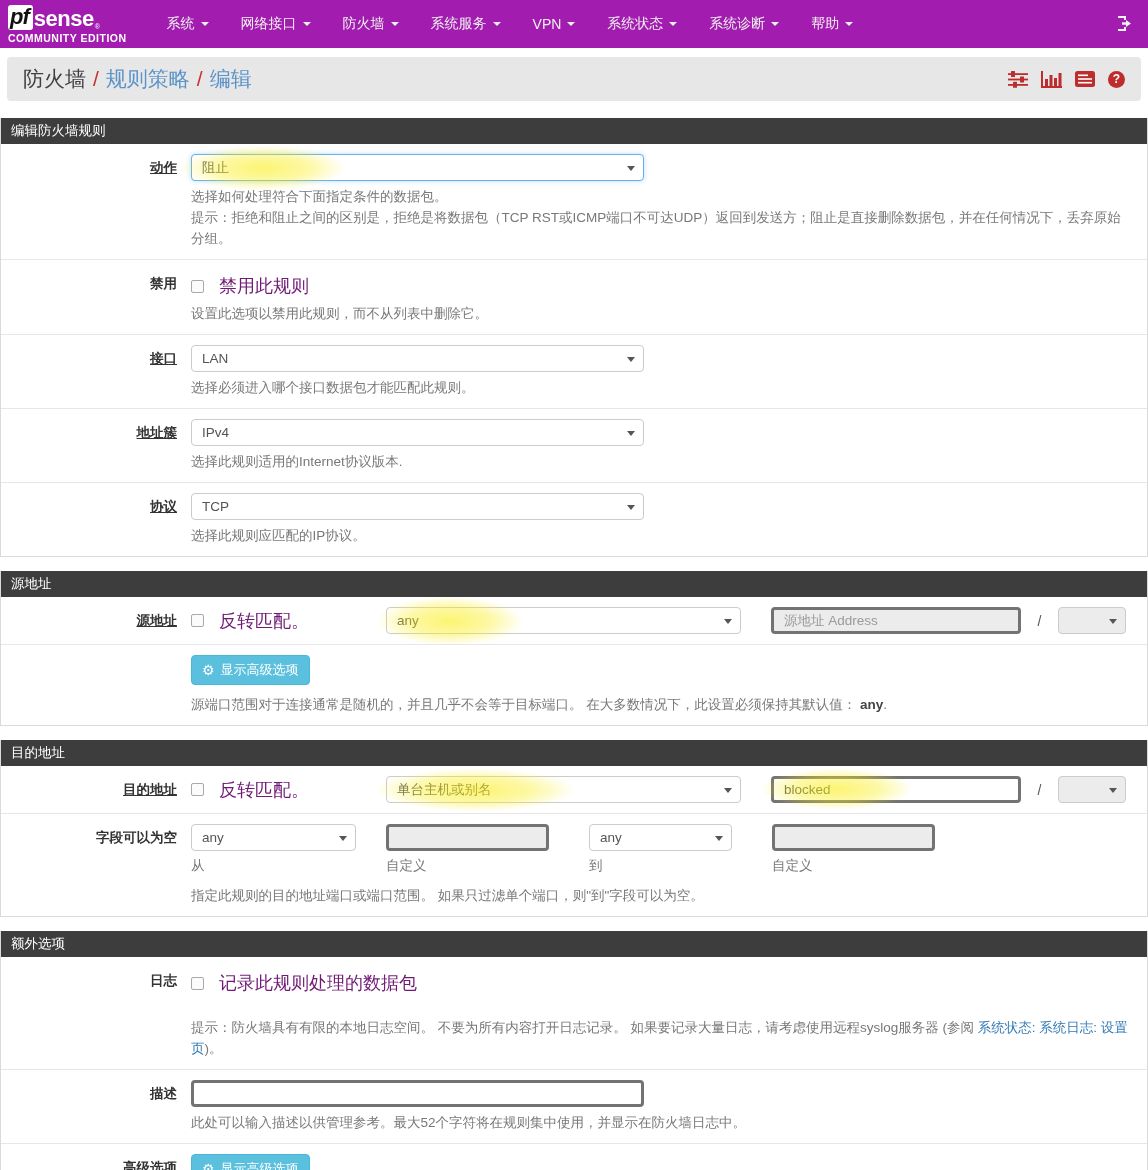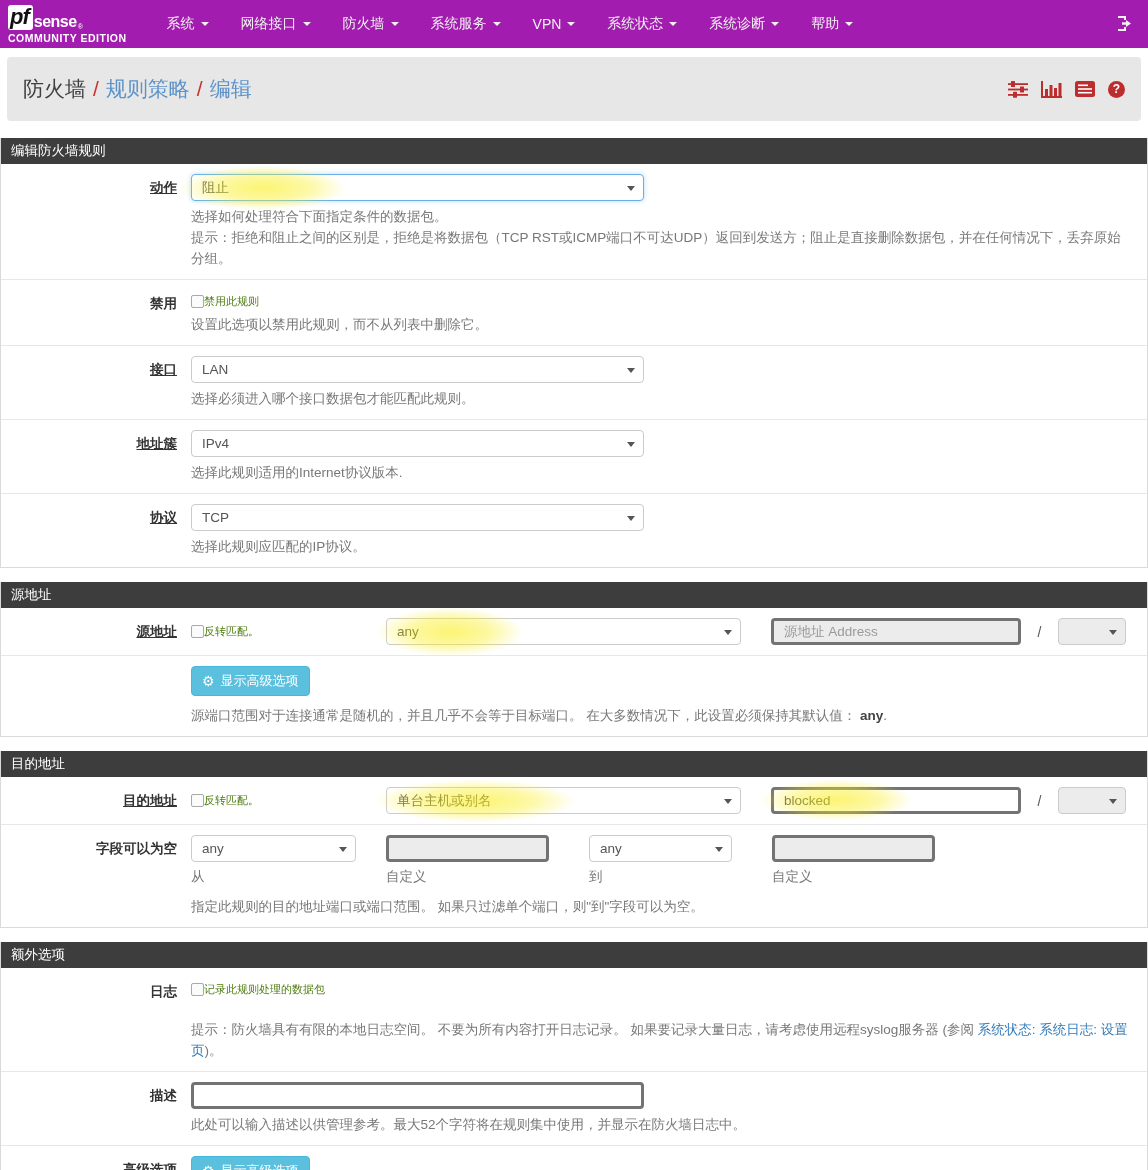--- a/index.html
+++ b/index.html
@@ -13,39 +13,39 @@
   .topnav {
     height:48px; background:#a21caf; display:flex; align-items:center;
     padding:0 14px 0 8px; position:relative;
   }
   .logo { display:flex; flex-direction:column; justify-content:center; cursor:pointer; margin-right:24px; }
   .logo-row { display:flex; align-items:flex-end; line-height:1; }
   .pfbox {
     background:#fff; color:#111; font-style:italic; font-weight:bold;
     font-size:22px; padding:1px 4px 2px 2px; border-radius:3px; letter-spacing:-1px;
   }
-  .sense { color:#fff; font-weight:bold; font-size:16px; letter-spacing:-0.5px; margin-left:1px; }
+  .sense { color:#fff; font-weight:bold; font-size:22px; letter-spacing:-0.5px; margin-left:1px; }
   .reg { color:#fff; font-size:7px; margin-left:1px; }
   .edition { color:#fff; font-weight:bold; font-size:10.5px; letter-spacing:0.5px; margin-top:2px; }
   .menu { display:flex; list-style:none; align-items:center; }
   .menu li {
     color:#f2f2f2; font-size:14px; padding:14px 16px; cursor:pointer;
     display:flex; align-items:center; white-space:nowrap;
   }
   .caret {
     width:0; height:0; margin-left:6px;
     border-left:4px solid transparent; border-right:4px solid transparent;
     border-top:4px solid #f2f2f2;
   }
   .logout { position:absolute; right:14px; top:14px; cursor:pointer; }
 
   
   .breadcrumb-bar {
     margin:9px 7px 0 7px; background:#e7e7e7; border-radius:4px;
-    height:64px; display:flex; align-items:center; justify-content:space-between;
+    height:44px; display:flex; align-items:center; justify-content:space-between;
     padding:0 16px;
   }
   .bc-text { font-size:21px; color:#3f3f3f; }
   .bc-sep { color:#c9302c; padding:0 7px; }
   .bc-link { color:#5b93c9; text-decoration:none; cursor:pointer; }
   .bc-icons { display:flex; align-items:center; gap:13px; }
   .bc-icons .icon { cursor:pointer; display:flex; align-items:center; }
   .help-badge {
     width:17px; height:17px; border-radius:50%; background:#bd2d2d; color:#fff;
     font-weight:bold; font-size:12px; display:flex; align-items:center; justify-content:center;
@@ -91,21 +91,21 @@
   }
   .tbox:disabled, .tbox.disabled { background:#ececec; }
   .tbox::placeholder { color:#9a9a9a; }
   .w-full { width:453px; }
 
   .cbrow { display:flex; align-items:center; padding-top:4px; }
   .checkbox {
     width:13px; height:13px; border:1px solid #a9a9a9; background:#fbfbfb;
     border-radius:2px; display:inline-block; cursor:pointer; flex:none;
   }
-  .cb-label { margin-left:0; color:#4d7c0f; font-size:11px; }
+  .cb-label { margin-left:15px; color:#701a75; font-size:18px; }
 
   .btn-info {
     display:inline-flex; align-items:center; gap:6px; background:#5bc0de;
     border:1px solid #46b8da; color:#fff; font-size:13px; padding:5px 10px;
     border-radius:4px; cursor:pointer; font-family:"Liberation Sans",sans-serif;
   }
   .gear { font-size:14px; line-height:1; }
 
   
   .addr-flex { display:flex; align-items:center; }

